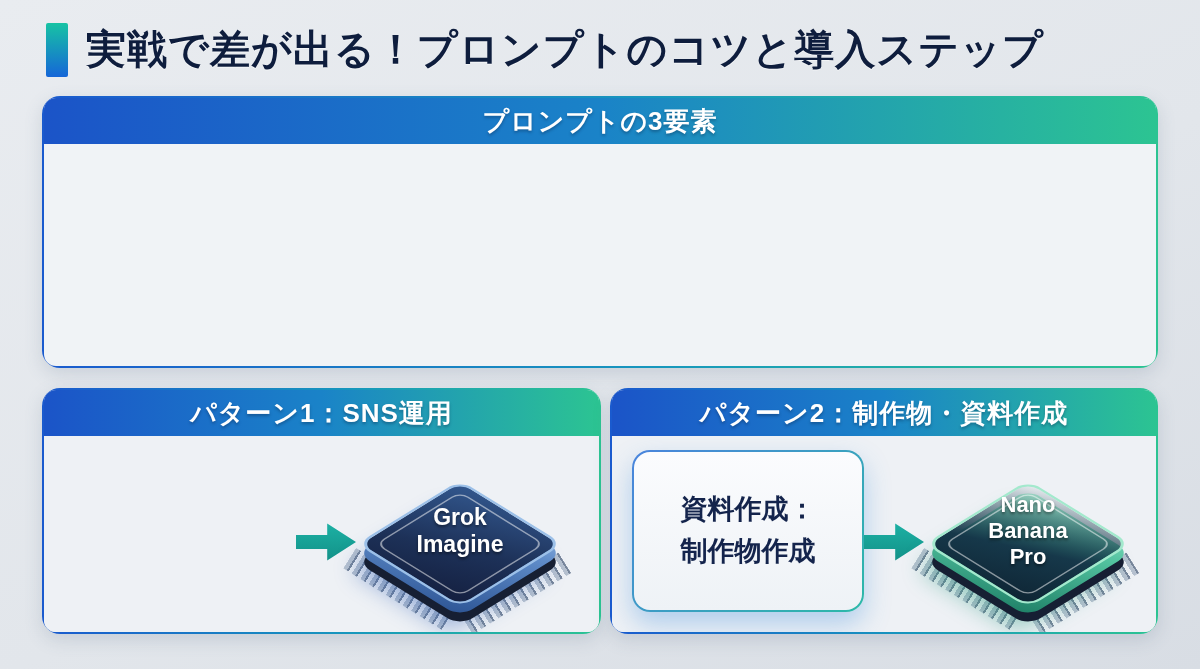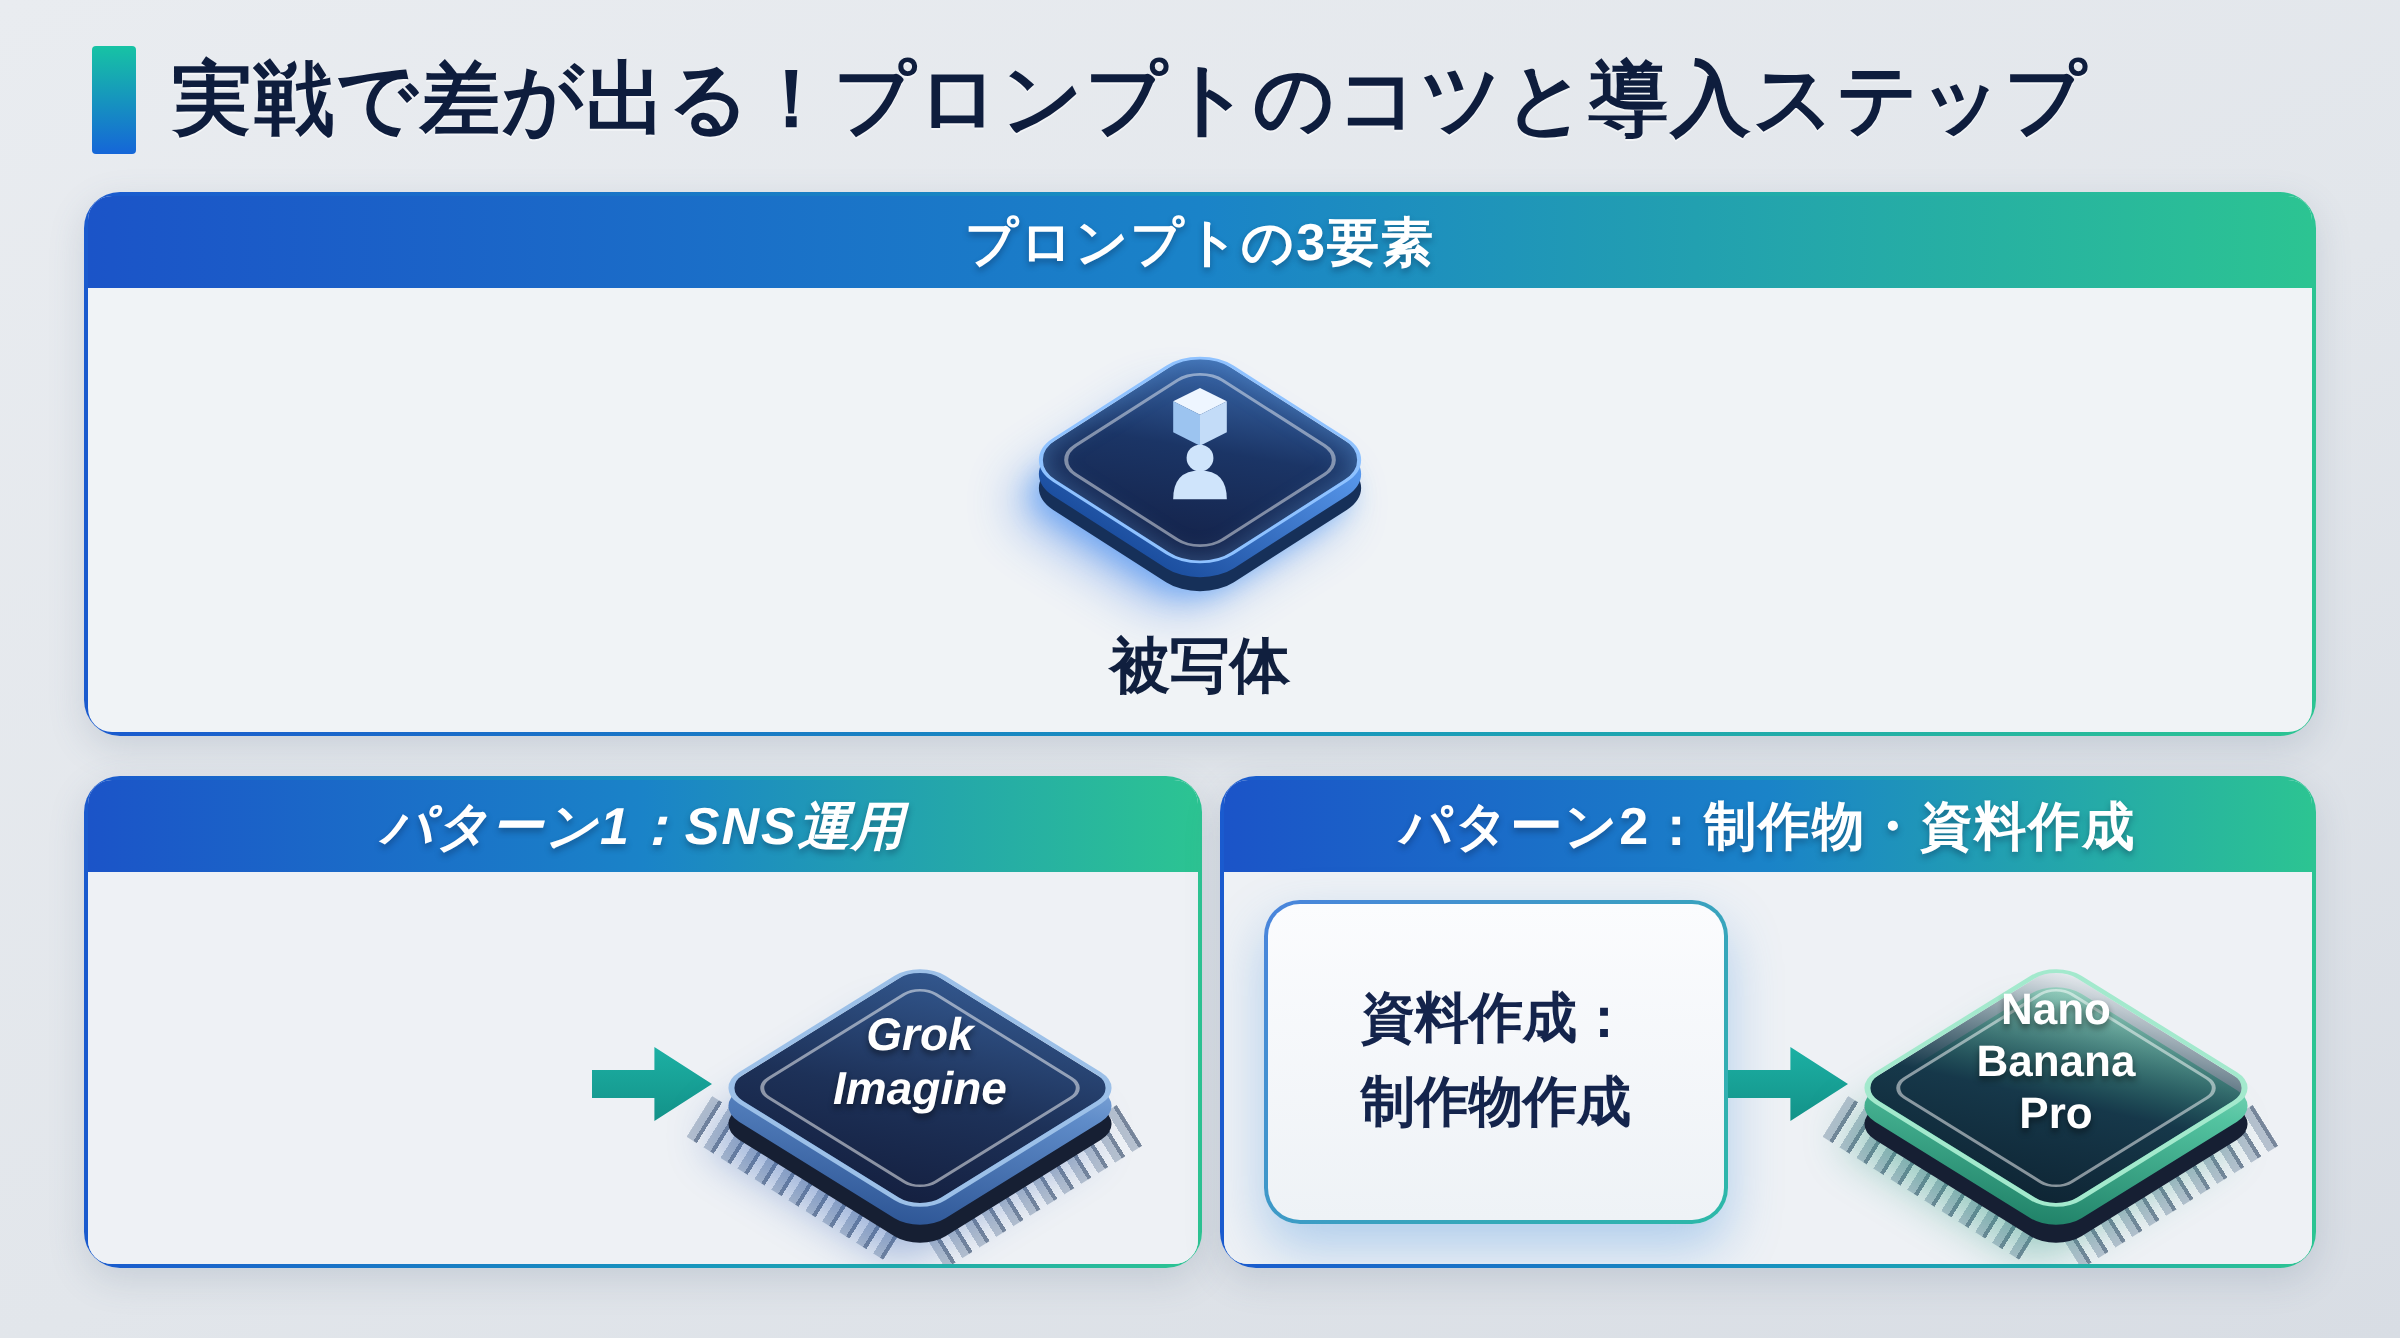--- a/index.html
+++ b/index.html
@@ -50,21 +50,21 @@
 
   .gem-cyan .l3 { background:#0f4c62; box-shadow:0 16px 30px rgba(50,190,220,.5),0 6px 14px rgba(90,220,240,.45); }
   .gem-cyan .l2 { background:linear-gradient(180deg,#73e2ee,#1f9cb8); }
   .gem-cyan .face { background:linear-gradient(150deg,#2c5d8f 0%,#1b3c63 50%,#112c4e 100%); border:2px solid #9feef5; box-shadow:inset 0 0 16px rgba(140,235,250,.35); }
 
   .gem-green .l3 { background:#0d3c38; box-shadow:0 16px 30px rgba(50,200,150,.5),0 6px 14px rgba(90,230,180,.4); }
   .gem-green .l2 { background:linear-gradient(180deg,#5fe0ab,#1d9b74); }
   .gem-green .face { background:linear-gradient(150deg,#1f5555 0%,#123a44 50%,#0c2836 100%); border:2px solid #7fe8b8; box-shadow:inset 0 0 16px rgba(130,240,190,.35); }
 
   
-  #pattern-1 { left:42px;  top:388px; width:559px; height:246px;font-style:italic; }
+  #pattern-1 { left:42px;  top:388px; width:559px; height:246px; }
   #pattern-2 { left:610px; top:388px; width:548px; height:246px; }
   .p-body { flex:1; position:relative; background:#eef1f5; }
 
   .prompt-box-border { position:absolute; left:20px; top:14px; width:232px; height:162px;
     padding:2px; border-radius:18px;
     background:linear-gradient(135deg,#4a84dd 0%,#2cb9a8 100%);
     box-shadow:0 12px 26px rgba(60,140,220,.35); }
   .prompt-box { width:100%; height:100%; border-radius:16px;
     background:linear-gradient(180deg,#fbfcfe 0%,#eef2f6 100%);
     display:flex; align-items:center; justify-content:center; text-align:center; }
@@ -104,39 +104,20 @@
 <div class="title-row">
   <div class="accent-bar"></div>
   <h1 class="page-title">実戦で差が出る！プロンプトのコツと導入ステップ</h1>
 </div>
 
 <section class="gpanel" id="elements-panel">
   <div class="gpanel-inner">
     <div class="panel-header">プロンプトの3要素</div>
     <div class="elements-body">
 
-      <div class="element-col">
-        <div class="gem gem-blue">
-          <i class="d l3"></i>
-            <i class="d l2"></i>
-          <i class="d face">
-              <i class="ring"></i>
-            </i>
-          <span class="glyph">
-            <svg width="66" height="66" viewBox="0 0 64 64">
-              <polygon points="32,5 45,11.5 32,18 19,11.5" fill="#eef6ff"></polygon>
-              <polygon points="19,11.5 32,18 32,33 19,26.5" fill="#9cc4f0"></polygon>
-              <polygon points="45,11.5 32,18 32,33 45,26.5" fill="#c3dcf8"></polygon>
-              <circle cx="32" cy="39" r="6.5" fill="#cfe4fb"></circle>
-              <path d="M19 59 q0 -14 13 -14 q13 0 13 14 z" fill="#cfe4fb"></path>
-            </svg>
-          </span>
-        </div>
-        <div class="element-label">被写体</div>
-      </div>
 
 
 
     </div>
   </div>
 </section>
 
 <section class="gpanel" id="pattern-1">
   <div class="gpanel-inner">
     <div class="panel-header">パターン1：SNS運用</div>

